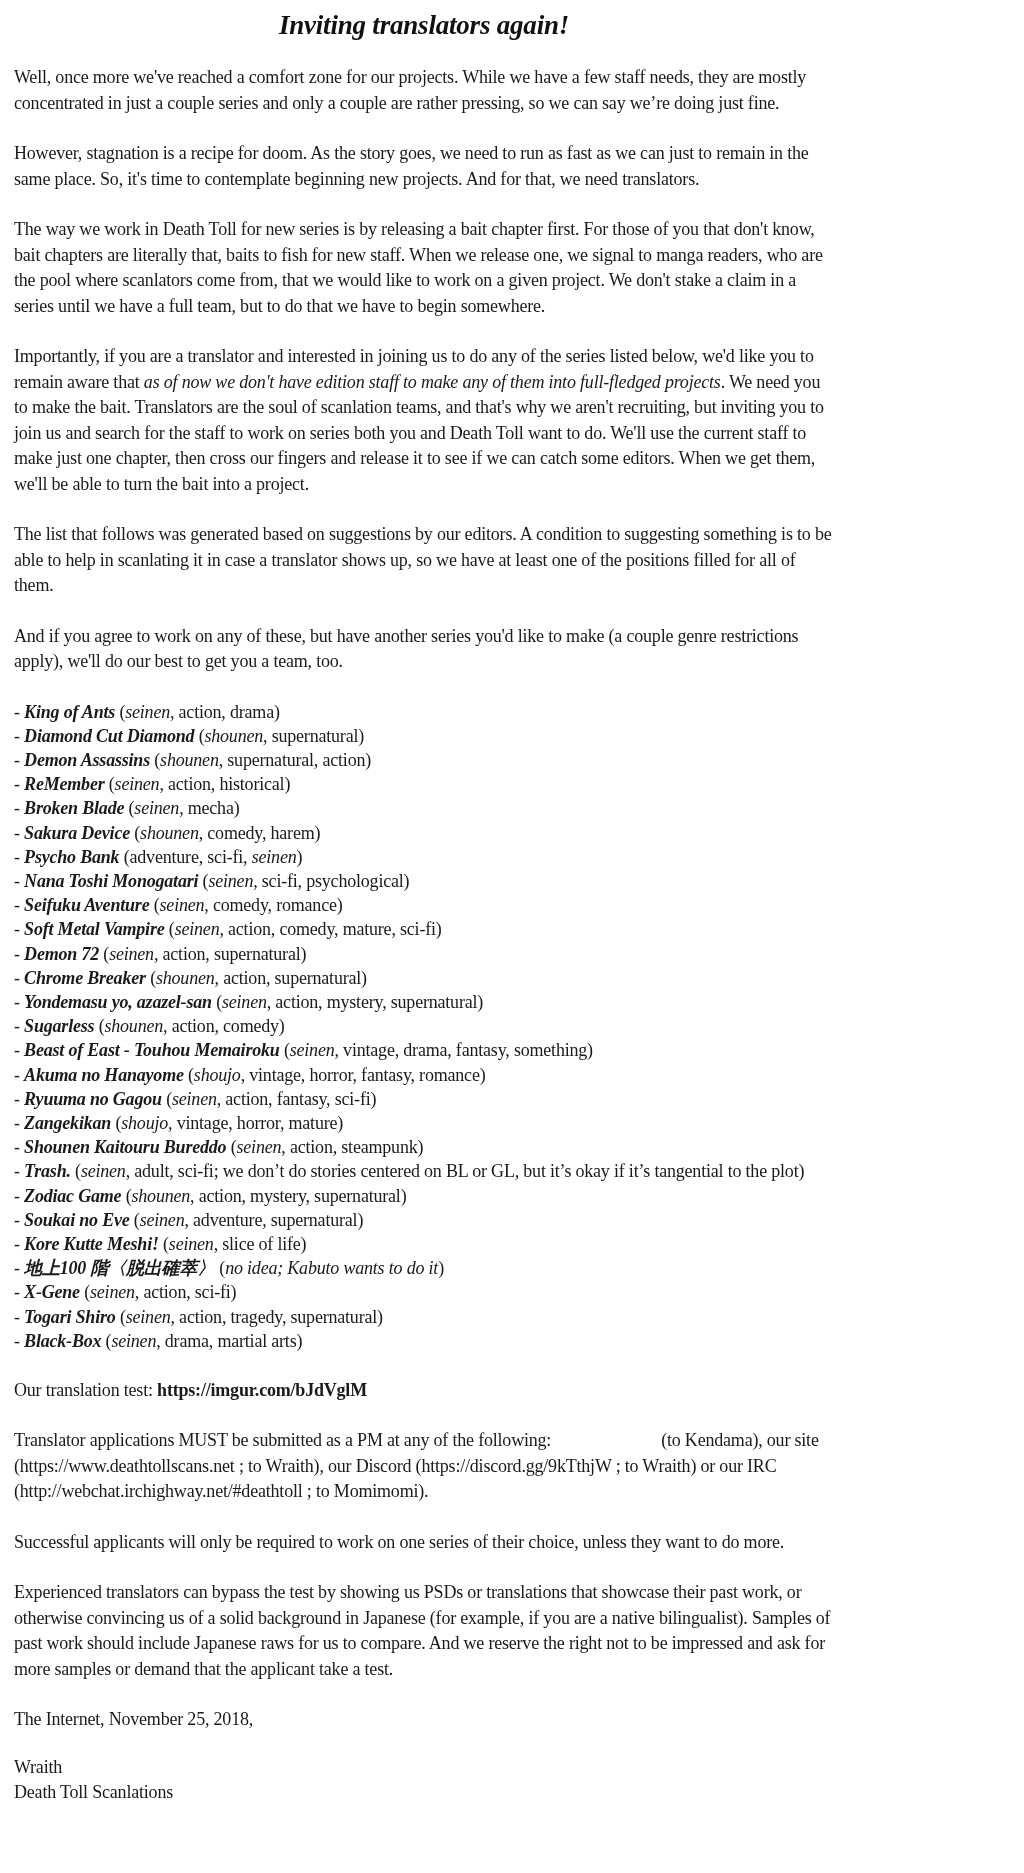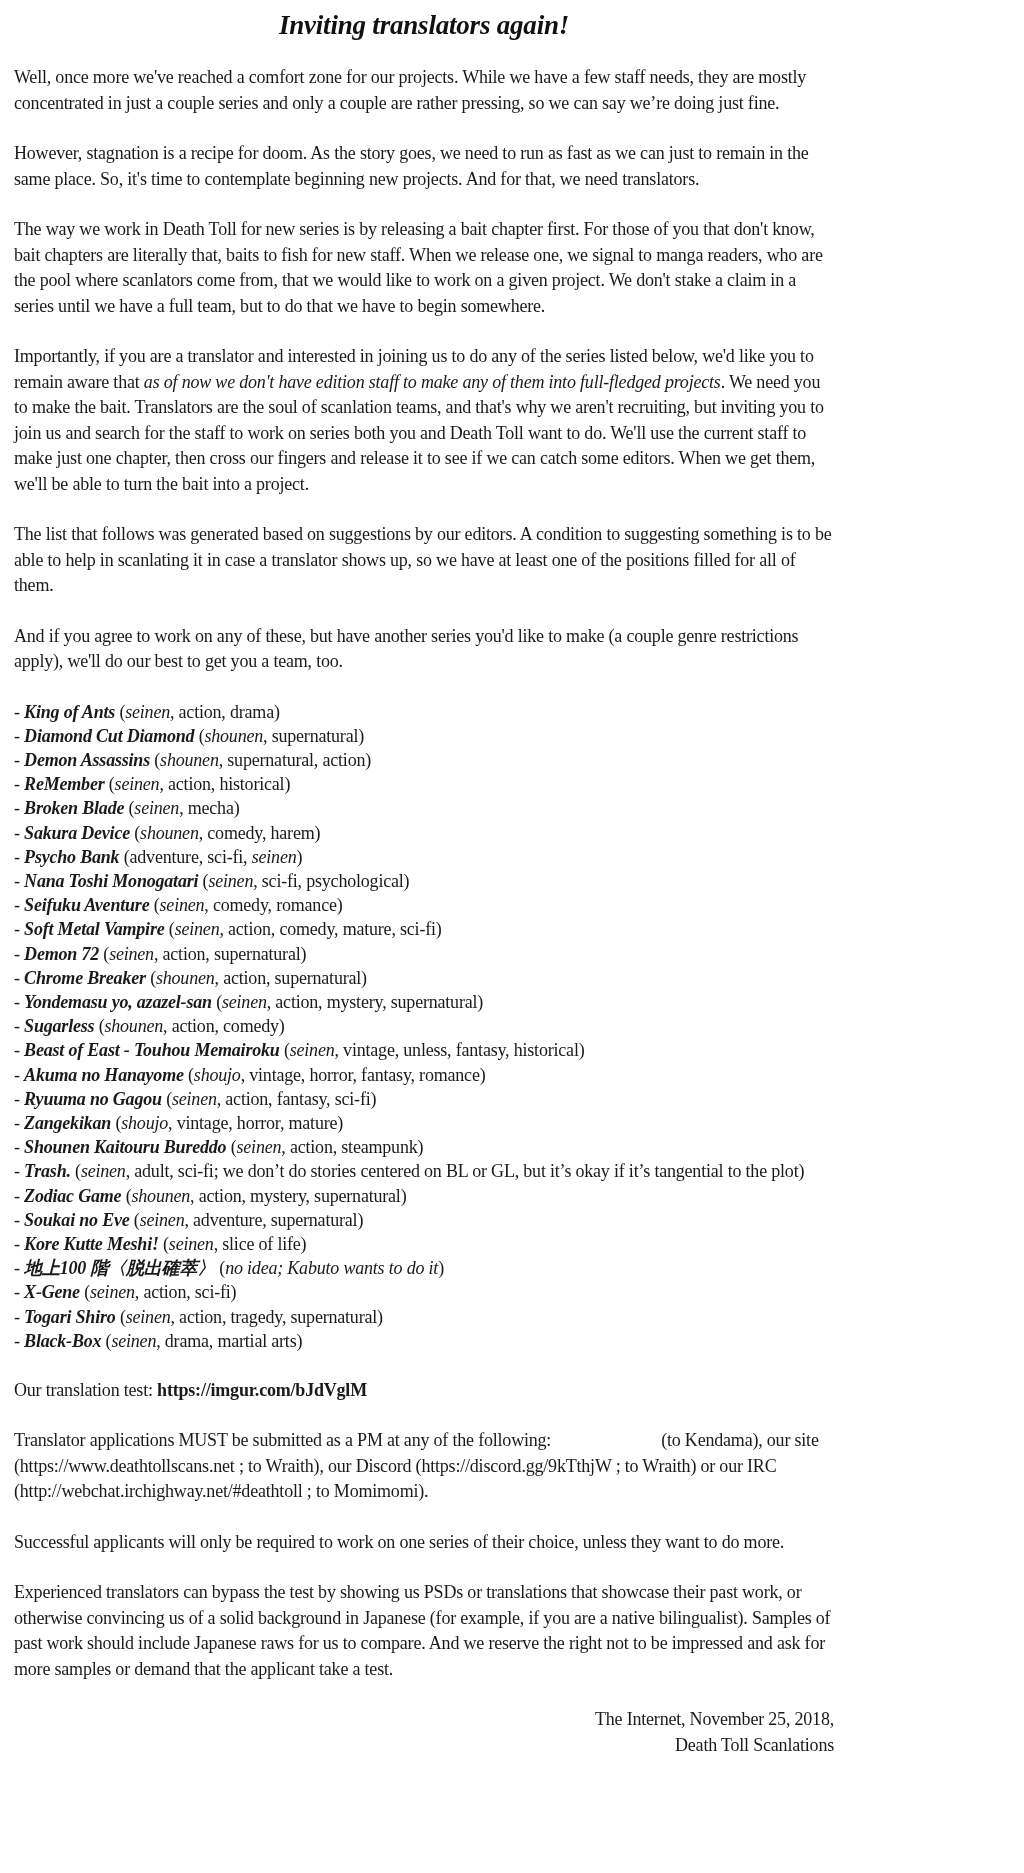--- a/index.html
+++ b/index.html
@@ -35,21 +35,21 @@
   .i{font-style:italic;}
   .spacer{display:inline-block;width:110px;}
   .test-line{
     font-size:18px;
     line-height:25.5px;
     margin:0 0 25px 0;
   }
   .test-line strong{font-weight:700;text-align:right;}
   .signature{
     margin-top:24px;
-    text-align:right;
+    text-align:left;
     font-size:18px;
     line-height:25.5px;
   }
   .sig-name{margin-top:22px;}
 </style>
 </head>
 <body>
 
 <div class="page">
 
@@ -72,21 +72,21 @@
       <div class="series-line"><span>- </span><span class="series-name">Broken Blade</span><span> (</span><span class="i">seinen</span><span>, mecha</span><span>)</span></div>
       <div class="series-line"><span>- </span><span class="series-name">Sakura Device</span><span> (</span><span class="i">shounen</span><span>, comedy, harem</span><span>)</span></div>
       <div class="series-line"><span>- </span><span class="series-name">Psycho Bank</span><span> (</span><span>adventure, sci-fi, </span><span class="i">seinen</span><span>)</span></div>
       <div class="series-line"><span>- </span><span class="series-name">Nana Toshi Monogatari</span><span> (</span><span class="i">seinen</span><span>, sci-fi, psychological</span><span>)</span></div>
       <div class="series-line"><span>- </span><span class="series-name">Seifuku Aventure</span><span> (</span><span class="i">seinen</span><span>, comedy, romance</span><span>)</span></div>
       <div class="series-line"><span>- </span><span class="series-name">Soft Metal Vampire</span><span> (</span><span class="i">seinen</span><span>, action, comedy, mature, sci-fi</span><span>)</span></div>
       <div class="series-line"><span>- </span><span class="series-name">Demon 72</span><span> (</span><span class="i">seinen</span><span>, action, supernatural</span><span>)</span></div>
       <div class="series-line"><span>- </span><span class="series-name">Chrome Breaker</span><span> (</span><span class="i">shounen</span><span>, action, supernatural</span><span>)</span></div>
       <div class="series-line"><span>- </span><span class="series-name">Yondemasu yo, azazel-san</span><span> (</span><span class="i">seinen</span><span>, action, mystery, supernatural</span><span>)</span></div>
       <div class="series-line"><span>- </span><span class="series-name">Sugarless</span><span> (</span><span class="i">shounen</span><span>, action, comedy</span><span>)</span></div>
-      <div class="series-line"><span>- </span><span class="series-name">Beast of East - Touhou Memairoku</span><span> (</span><span class="i">seinen</span><span>, vintage, unless, fantasy, historical</span><span>)</span></div>
+      <div class="series-line"><span>- </span><span class="series-name">Beast of East - Touhou Memairoku</span><span> (</span><span class="i">seinen</span><span>, vintage, drama, fantasy, something</span><span>)</span></div>
       <div class="series-line"><span>- </span><span class="series-name">Akuma no Hanayome</span><span> (</span><span class="i">shoujo</span><span>, vintage, horror, fantasy, romance</span><span>)</span></div>
       <div class="series-line"><span>- </span><span class="series-name">Ryuuma no Gagou</span><span> (</span><span class="i">seinen</span><span>, action, fantasy, sci-fi</span><span>)</span></div>
       <div class="series-line"><span>- </span><span class="series-name">Zangekikan</span><span> (</span><span class="i">shoujo</span><span>, vintage, horror, mature</span><span>)</span></div>
       <div class="series-line"><span>- </span><span class="series-name">Shounen Kaitouru Bureddo</span><span> (</span><span class="i">seinen</span><span>, action, steampunk</span><span>)</span></div>
       <div class="series-line"><span>- </span><span class="series-name">Trash.</span><span> (</span><span class="i">seinen</span><span>, adult, sci-fi; we don’t do stories centered on BL or GL, but it’s okay if it’s tangential to the plot</span><span>)</span></div>
       <div class="series-line"><span>- </span><span class="series-name">Zodiac Game</span><span> (</span><span class="i">shounen</span><span>, action, mystery, supernatural</span><span>)</span></div>
       <div class="series-line"><span>- </span><span class="series-name">Soukai no Eve</span><span> (</span><span class="i">seinen</span><span>, adventure, supernatural</span><span>)</span></div>
       <div class="series-line"><span>- </span><span class="series-name">Kore Kutte Meshi!</span><span> (</span><span class="i">seinen</span><span>, slice of life</span><span>)</span></div>
       <div class="series-line"><span>- </span><span class="series-name">地上100 階〈脱出確萃〉</span><span> (</span><span class="i">no idea; Kabuto wants to do it</span><span>)</span></div>
       <div class="series-line"><span>- </span><span class="series-name">X-Gene</span><span> (</span><span class="i">seinen</span><span>, action, sci-fi</span><span>)</span></div>
@@ -97,16 +97,17 @@
   <p class="test-line"><span>Our translation test: </span><strong>https://imgur.com/bJdVglM</strong></p>
 
   <div id="closing-paragraphs">
       <p class="para"><span>Translator applications MUST be submitted as a PM at any of the following:</span><span class="spacer" style="width: 110px;"></span><span>(to Kendama), our site (https://www.deathtollscans.net ; to Wraith), our Discord (https://discord.gg/9kTthjW ; to Wraith) or our IRC (http://webchat.irchighway.net/#deathtoll ; to Momimomi).</span></p>
       <p class="para"><span>Successful applicants will only be required to work on one series of their choice, unless they want to do more.</span></p>
       <p class="para"><span>Experienced translators can bypass the test by showing us PSDs or translations that showcase their past work, or otherwise convincing us of a solid background in Japanese (for example, if you are a native bilingualist). Samples of past work should include Japanese raws for us to compare. And we reserve the right not to be impressed and ask for more samples or demand that the applicant take a test.</span></p>
     </div>
 
   <div class="signature">
     <div>The Internet, November 25, 2018,</div>
+    <div class="sig-name">Wraith</div>
     <div>Death Toll Scanlations</div>
   </div>
 
 </div>
 
 </body></html>

